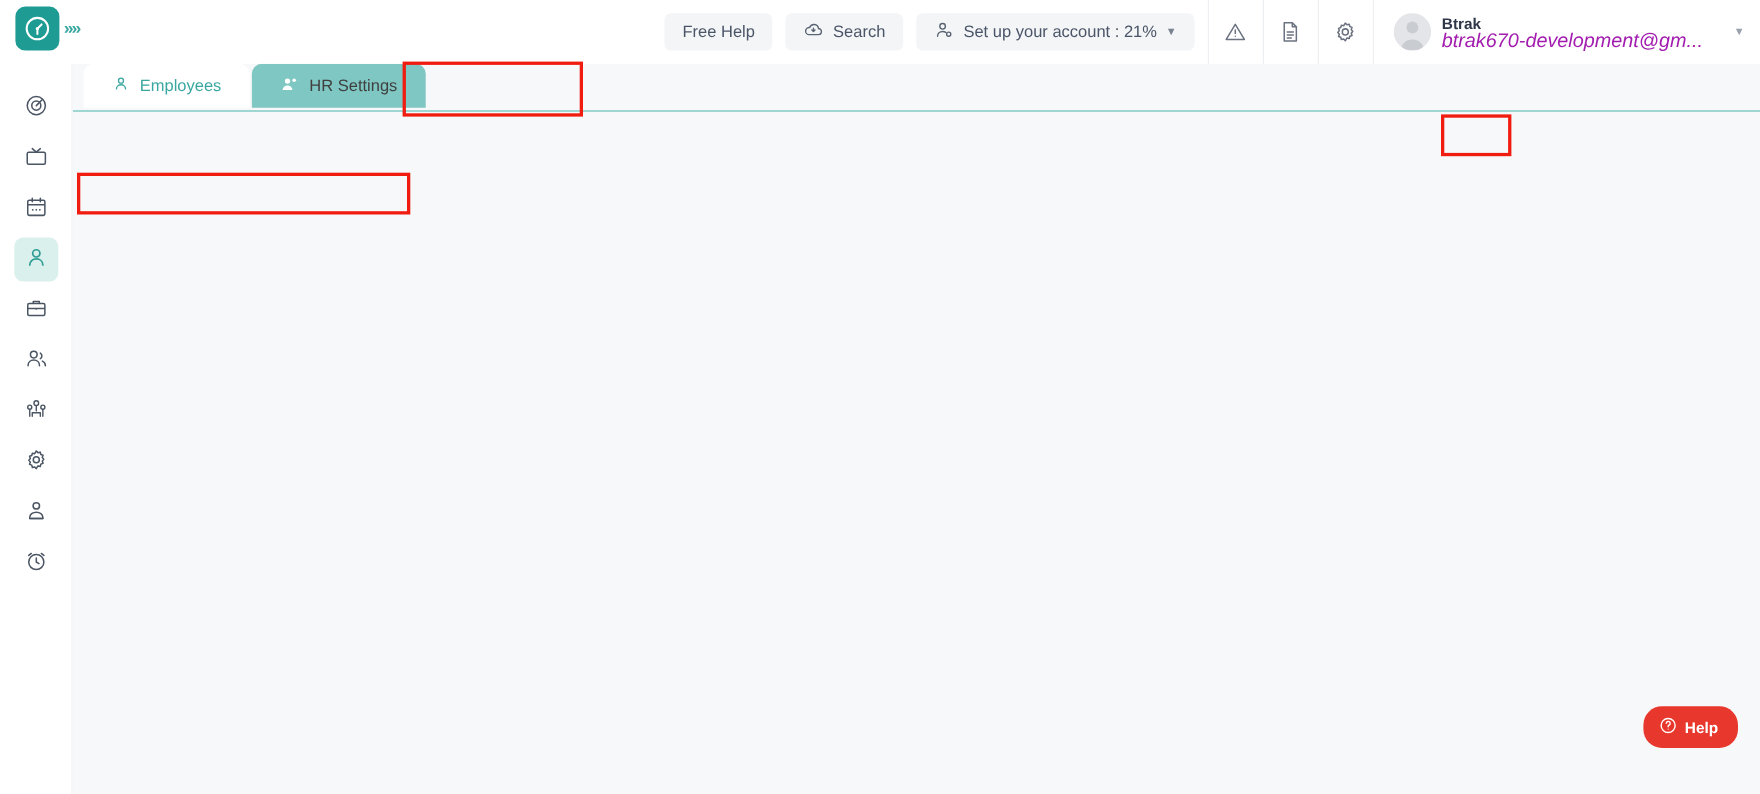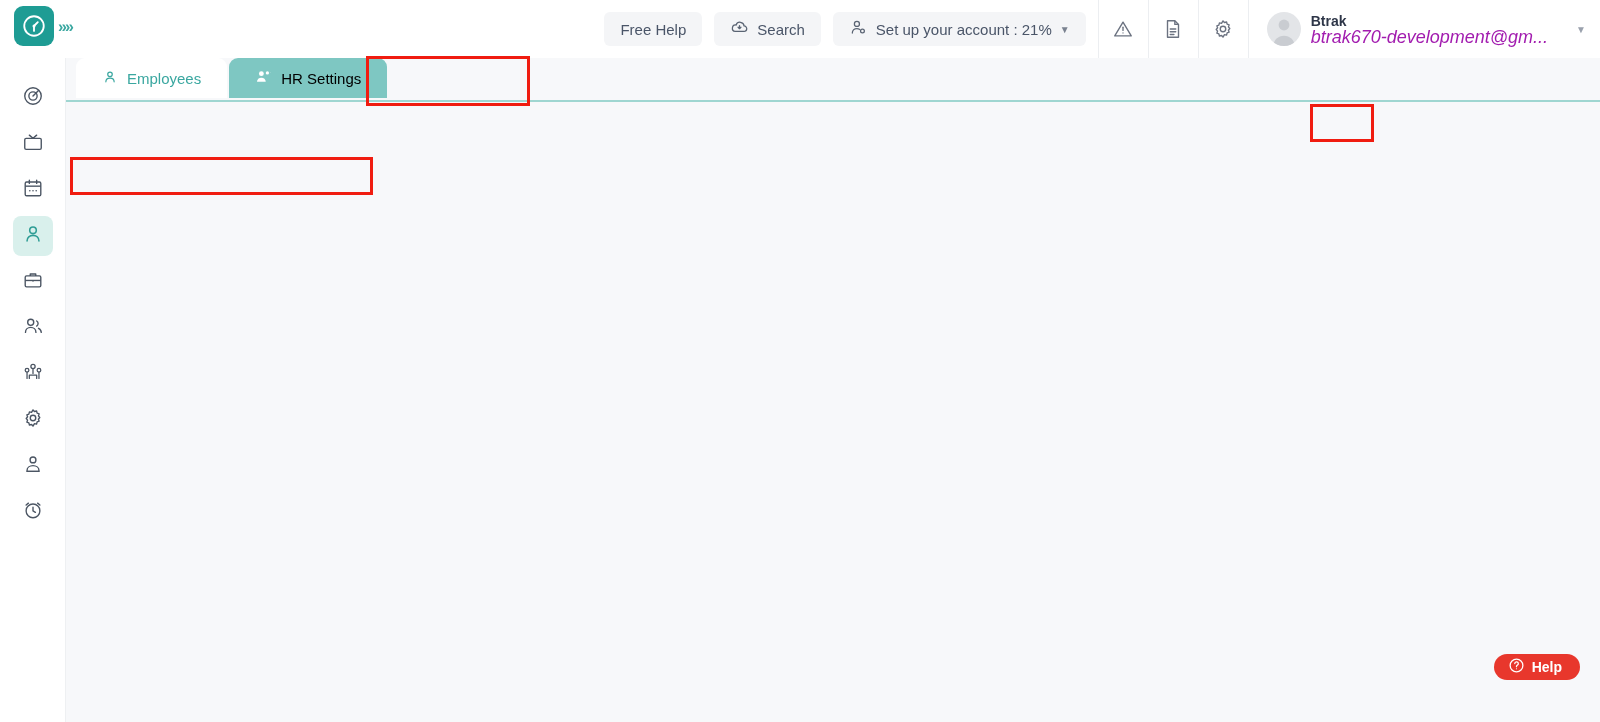--- a/index.html
+++ b/index.html
@@ -70,21 +70,21 @@
     background: #f7f8fa; display: flex; align-items: flex-start;
     border-bottom: 2px solid #9fd6d1;
   }
   .tab {
     height: 40px; display: flex; align-items: center; gap: 9px;
     padding: 0 26px; border-radius: 9px 9px 0 0;
     font-size: 15px; color: #3aa7a0; background: #ffffff;
     margin-right: 2px; white-space: nowrap;
   }
   .tab.first { margin-left: 10px; }
-  .tab.active { background: #7ec7c2; color: #000000; }
+  .tab.active { background: #7ec7c2; color: #404040; }
 
   
   .settings-menu {
     position: absolute; left: 70px; top: 108px; width: 300px; height: 592px;
     background: #ffffff; border: 1px solid #e8eaed; border-radius: 4px;
     overflow: hidden;
   }
   .sm-item {
     height: 36.6px; display: flex; align-items: center;
     padding: 0 0 0 20px; font-size: 14.5px; color: #8b93a0;
@@ -141,21 +141,21 @@
   .panel-foot {
     position: absolute; left: 0; bottom: 0; width: 100%; height: 58px;
     border-top: 1px solid #e6e8eb; display: flex; align-items: center;
     padding-left: 18px;
   }
   .foot-total { font-size: 13px; color: #8b93a0; }
 
   
   .help-btn {
     position: absolute; right: 20px; bottom: 42px;
-    height: 26px; border-radius: 17px; background: #e8372c;
+    height: 38px; border-radius: 17px; background: #e8372c;
     display: flex; align-items: center; gap: 7px; padding: 0 18px 0 14px;
     color: #ffffff; font-size: 14px; font-weight: 700;
     z-index: 40;
   }
 
   
   .ann { position: absolute; border: 3px solid #f01c10; z-index: 50; pointer-events: none; }
   #ann-tab   { left: 366px; top: 56px;  width: 164px; height: 50px; }
   #ann-menu  { left: 70px;  top: 157px; width: 303px; height: 38px; }
   #ann-tog   { left: 1310px;top: 104px; width: 64px;  height: 38px; }

